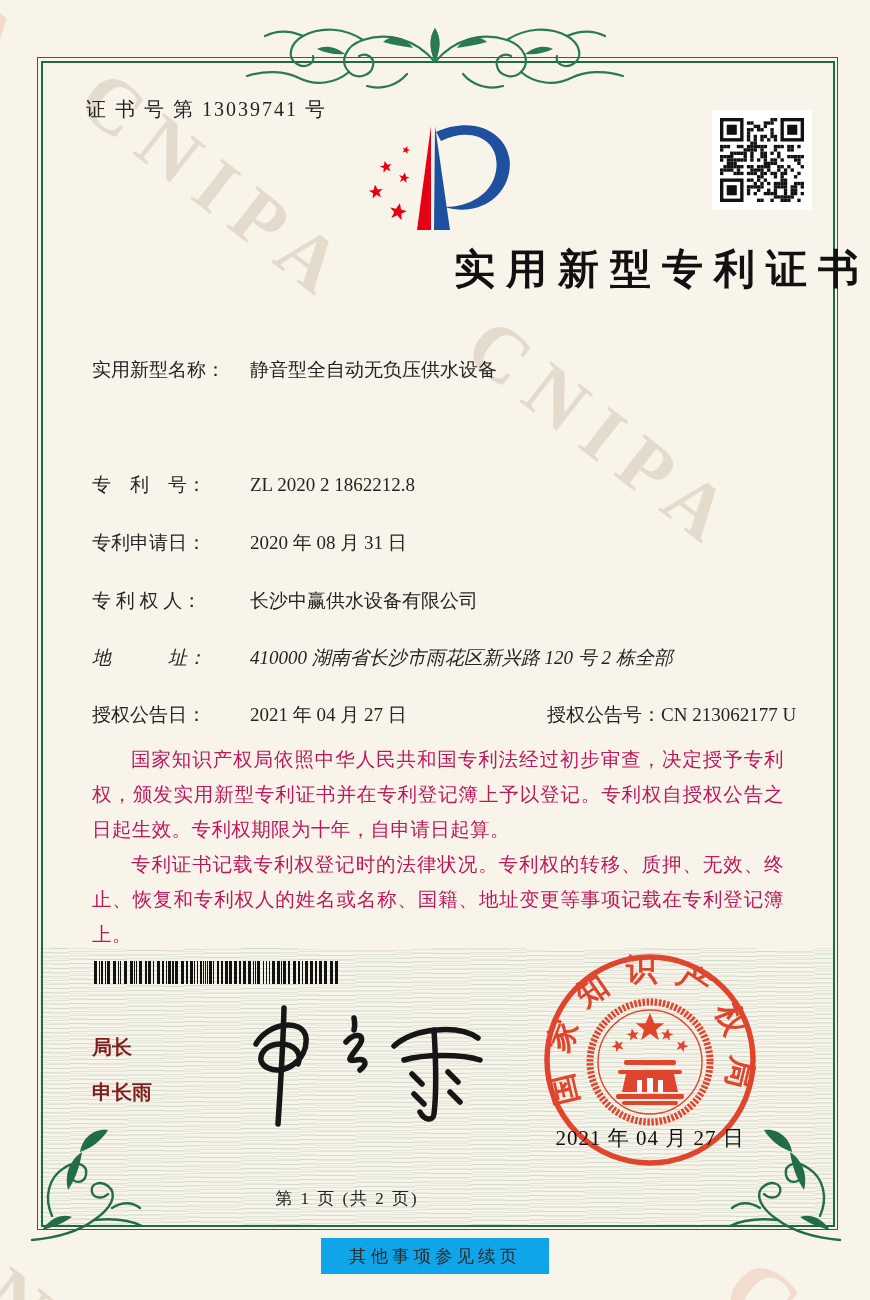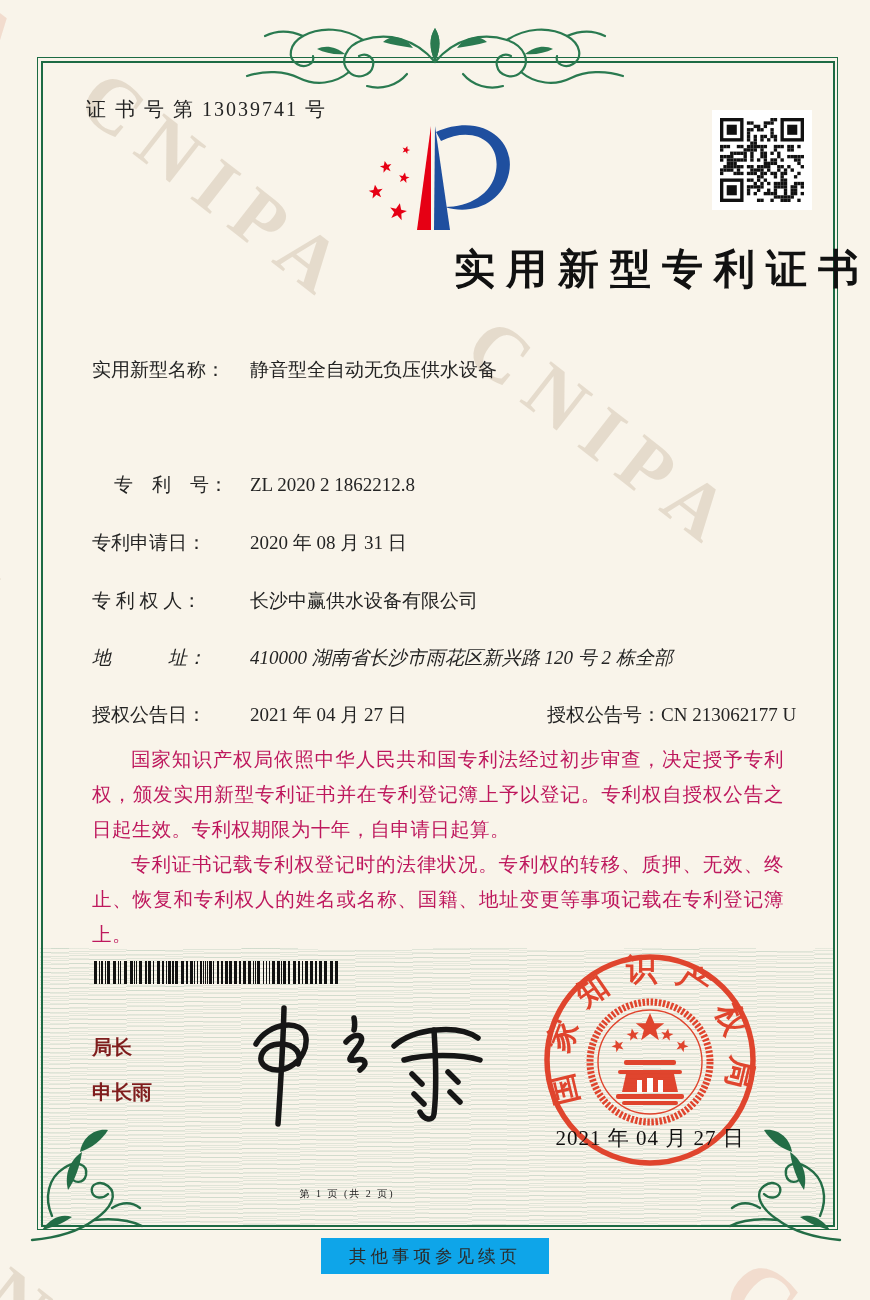--- a/index.html
+++ b/index.html
@@ -38,21 +38,21 @@
   .bodytext p{margin:0;text-indent:2em;}
   
   .barcode{position:absolute;left:94px;top:961px;z-index:3;}
   .director{position:absolute;left:92px;top:1034px;z-index:3;font-size:20px;font-weight:600;
             font-family:"Liberation Sans","DejaVu Sans",sans-serif;color:#7f1d1d;}
   .director div{margin-bottom:18px;}
   .signature{position:absolute;left:226px;top:1002px;z-index:4;}
   .seal{position:absolute;left:538px;top:948px;z-index:5;opacity:.93;}
   .seal-date{position:absolute;left:540px;top:1124px;width:220px;text-align:center;z-index:6;
              font-size:21px;letter-spacing:1px;color:#101010;}
-  .page-info{position:absolute;left:0;top:1187px;width:694px;text-align:center;z-index:3;font-size:10px;letter-spacing:2px;}
+  .page-info{position:absolute;left:0;top:1187px;width:694px;text-align:center;z-index:3;font-size:17px;letter-spacing:2px;}
   .cont-note{position:absolute;left:0;top:1238px;width:870px;text-align:center;z-index:3;}
   .cont-note span{display:inline-block;background:#0ea5e9;padding:6px 28px;font-size:17.5px;letter-spacing:4px;color:#2b2b2b;}
 </style>
 </head>
 <body>
 
 <div class="page">
 
   <svg width="0" height="0" style="position:absolute" aria-hidden="true">
     <defs>
@@ -352,21 +352,21 @@
         <rect x="3.36" y="63.839999999999996" width="16.8" height="16.8" fill="#fff"></rect>
         <rect x="6.72" y="67.2" width="10.08" height="10.08" fill="#111"></rect>
       </svg>
   </div>
 
   <div class="title">实用新型专利证书</div>
 
   <div class="frow" style="top:357px;">
     <span class="f-label">实用新型名称：</span><span>静音型全自动无负压供水设备</span>
   </div>
-  <div class="frow" style="top:472px;text-align:center;">
+  <div class="frow" style="top:472px;">
     <span class="f-label">专　利　号：</span><span>ZL 2020 2 1862212.8</span>
   </div>
   <div class="frow" style="top:530px;">
     <span class="f-label">专利申请日：</span><span>2020 年 08 月 31 日</span>
   </div>
   <div class="frow" style="top:588px;">
     <span class="f-label">专 利 权 人：</span><span>长沙中赢供水设备有限公司</span>
   </div>
   <div class="frow" style="top:645px;font-style:italic;">
     <span class="f-label">地　　　址：</span><span>410000 湖南省长沙市雨花区新兴路 120 号 2 栋全部</span>

